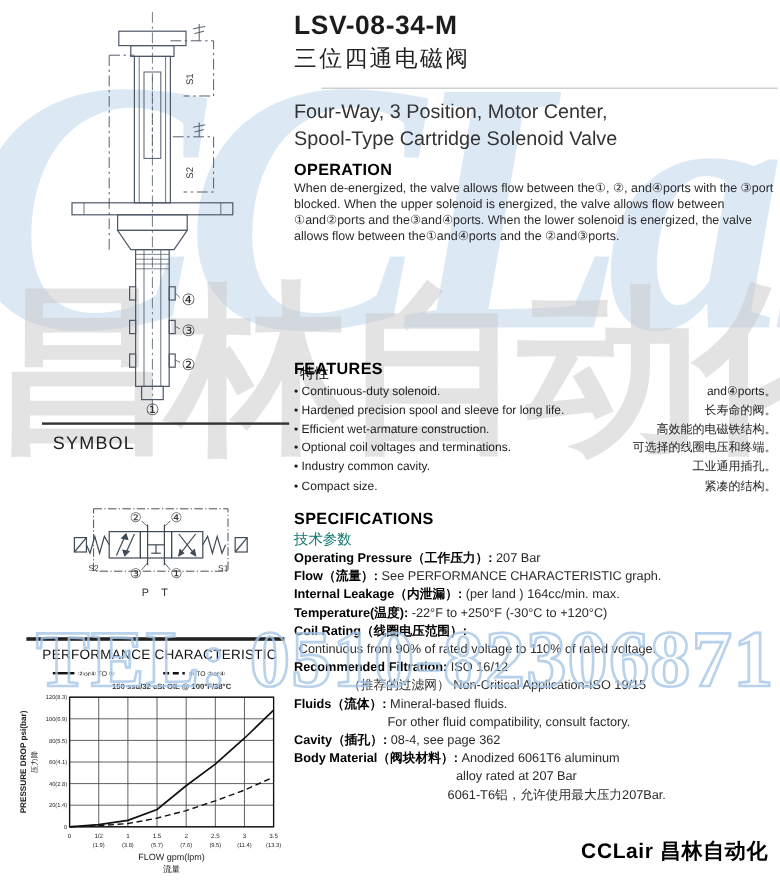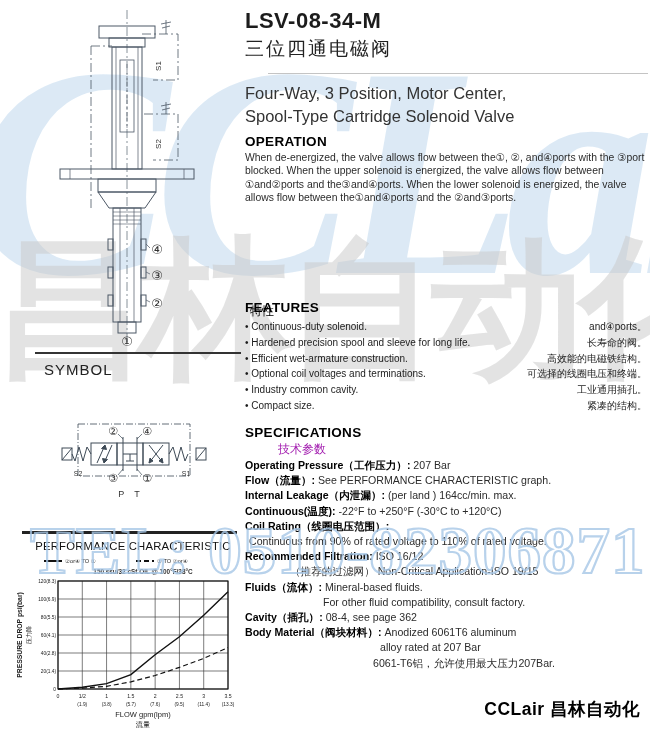--- a/index.html
+++ b/index.html
@@ -27,21 +27,21 @@
   .op-head{top:134px;left:245px;}
   .op-en{top:151px;left:245px;width:404px;font-size:10.4px;line-height:13.3px;color:#2b2b2b;}
   .op-zh{top:231px;left:245px;font-size:11.5px;line-height:16.3px;color:#222;}
   .feat-head{top:300px;left:245px;text-align:center;}
   .feat-zh-head{top:303px;left:250px;font-size:12px;color:#000000;}
   .feat-list{top:319px;left:245px;width:402px;font-size:10px;}
   .feat-row{display:flex;justify-content:space-between;line-height:15.8px;}
   .feat-en::before{content:"• ";}
   .feat-zh{text-align:right;color:#222;}
   .spec-head{top:425px;left:245px;}
-  .spec-zh-head{top:441px;left:245px;font-size:12px;color:#a21caf;margin-left:33px;}
+  .spec-zh-head{top:441px;left:245px;font-size:12px;color:#0f766e;}
   .spec-list{top:458px;left:245px;width:404px;font-size:10.6px;}
   .spec-line{line-height:15.2px;min-height:15.2px;color:#2b2b2b;}
   .spec-line b{color:#000;}
   
   .drawing-svg{left:35px;top:6px;}
   .hr2{top:352px;left:35px;width:206px;height:2px;background:#333;}
   .symbol-head{top:361px;left:44px;font-size:15px;font-weight:400;letter-spacing:1px;color:#222;}
   .symbol-svg{left:60px;top:418px;}
   .hr3{top:531px;left:22px;width:215px;height:3px;background:#222;}
   .chart-title{top:540px;left:28px;width:210px;text-align:center;font-size:11.3px;color:#111;letter-spacing:.2px;}
@@ -274,21 +274,21 @@
         <span class="feat-zh">紧凑的结构。</span>
       </div>
     </div>
 
   <div class="abs sec-head spec-head">SPECIFICATIONS</div>
   <div class="abs spec-zh-head">技术参数</div>
   <div class="abs spec-list" id="spec-list">
       <div class="spec-line" style="padding-left: 0px;"><b>Operating Pressure（工作压力）: </b><span>207 Bar</span></div>
       <div class="spec-line" style="padding-left: 0px;"><b>Flow（流量）: </b><span>See PERFORMANCE CHARACTERISTIC graph.</span></div>
       <div class="spec-line" style="padding-left: 0px;"><b>Internal Leakage（内泄漏）: </b><span>(per land ) 164cc/min. max.</span></div>
-      <div class="spec-line" style="padding-left: 0px;"><b>Continuous(温度): </b><span>-22°F to +250°F (-30°C to +120°C)</span></div>
+      <div class="spec-line" style="padding-left: 0px;"><b>Temperature(温度): </b><span>-22°F to +250°F (-30°C to +120°C)</span></div>
       <div class="spec-line" style="padding-left: 0px;"><b>Coil Rating（线圈电压范围）: </b></div>
       <div class="spec-line" style="padding-left: 4px;"><span>Continuous from 90% of rated voltage to 110% of rated voltage.</span></div>
       <div class="spec-line" style="padding-left: 0px;"><b>Recommended Filtration: </b><span>ISO 16/12</span></div>
       <div class="spec-line" style="padding-left: 45px;"><span>（推荐的过滤网） Non-Critical Application-ISO 19/15</span></div>
       <div class="spec-line" style="padding-left: 0px;"><b>Fluids（流体）: </b><span>Mineral-based fluids.</span></div>
       <div class="spec-line" style="padding-left: 78px;"><span>For other fluid compatibility, consult factory.</span></div>
       <div class="spec-line" style="padding-left: 0px;"><b>Cavity（插孔）: </b><span>08-4, see page 362</span></div>
       <div class="spec-line" style="padding-left: 0px;"><b>Body Material（阀块材料）: </b><span>Anodized 6061T6 aluminum</span></div>
       <div class="spec-line" style="padding-left: 135px;"><span>alloy rated at 207 Bar</span></div>
       <div class="spec-line" style="padding-left: 128px;"><span>6061-T6铝，允许使用最大压力207Bar.</span></div>

